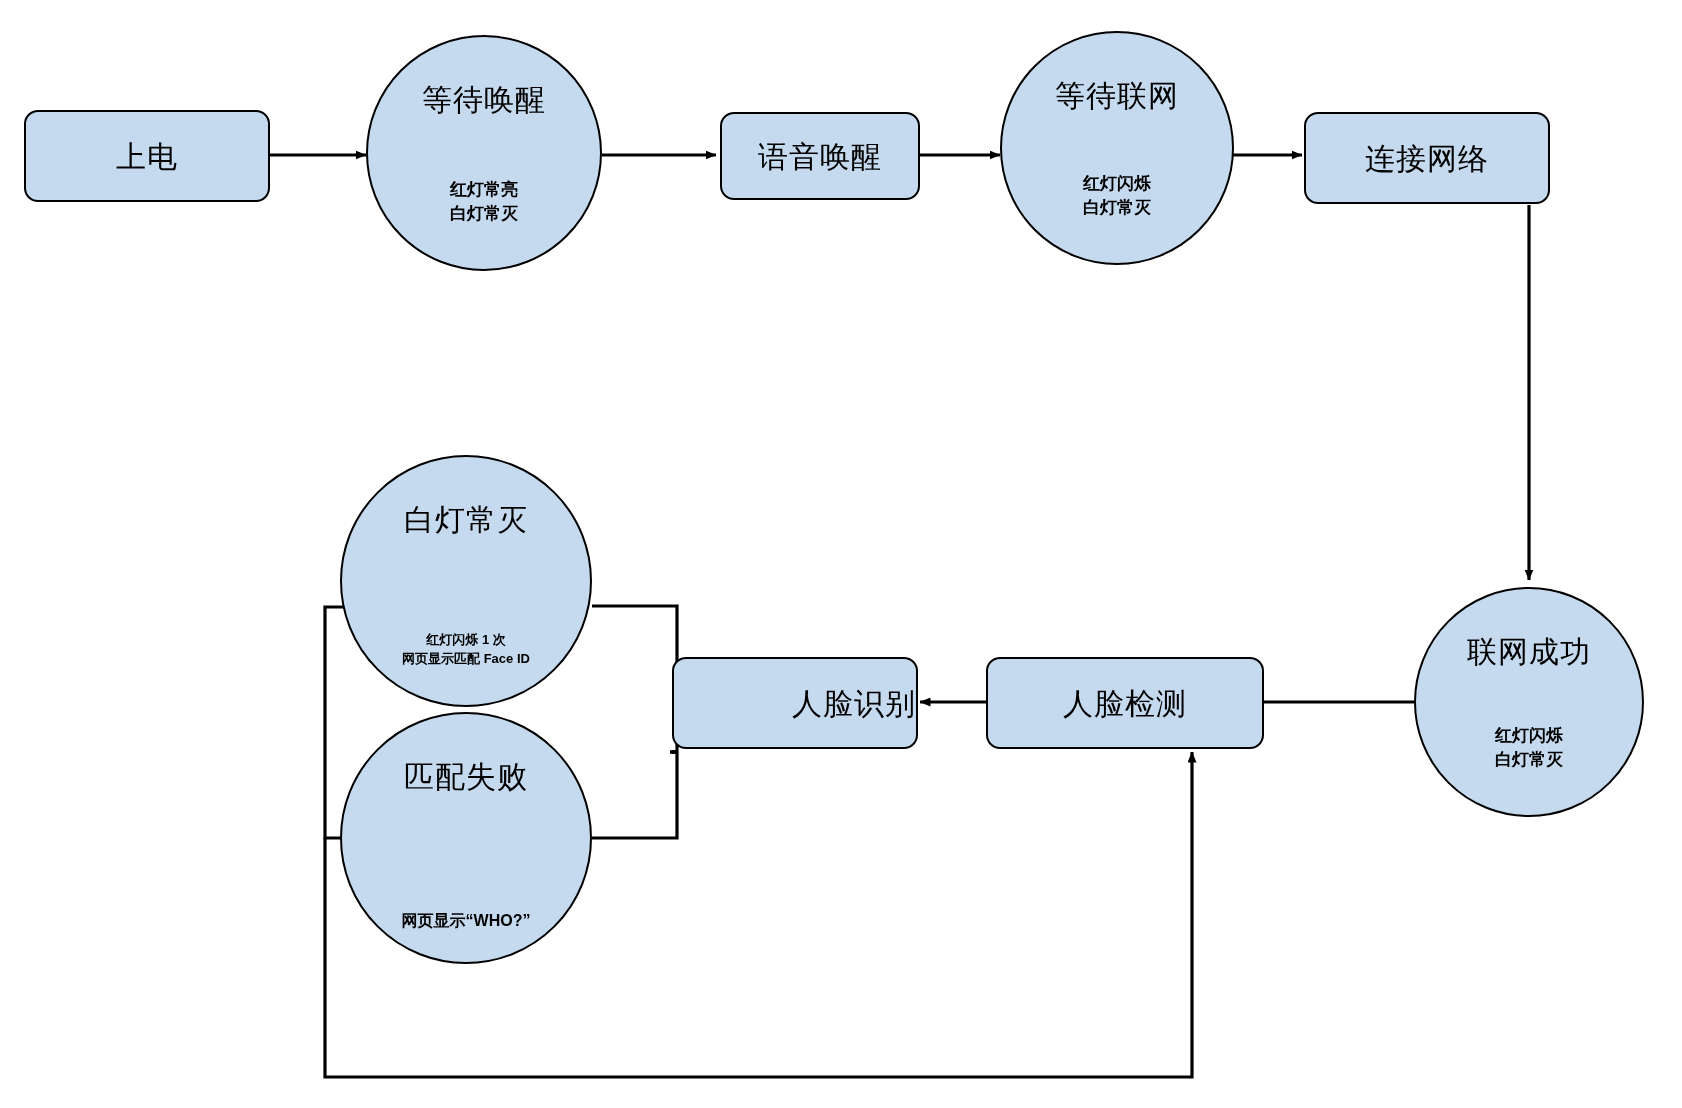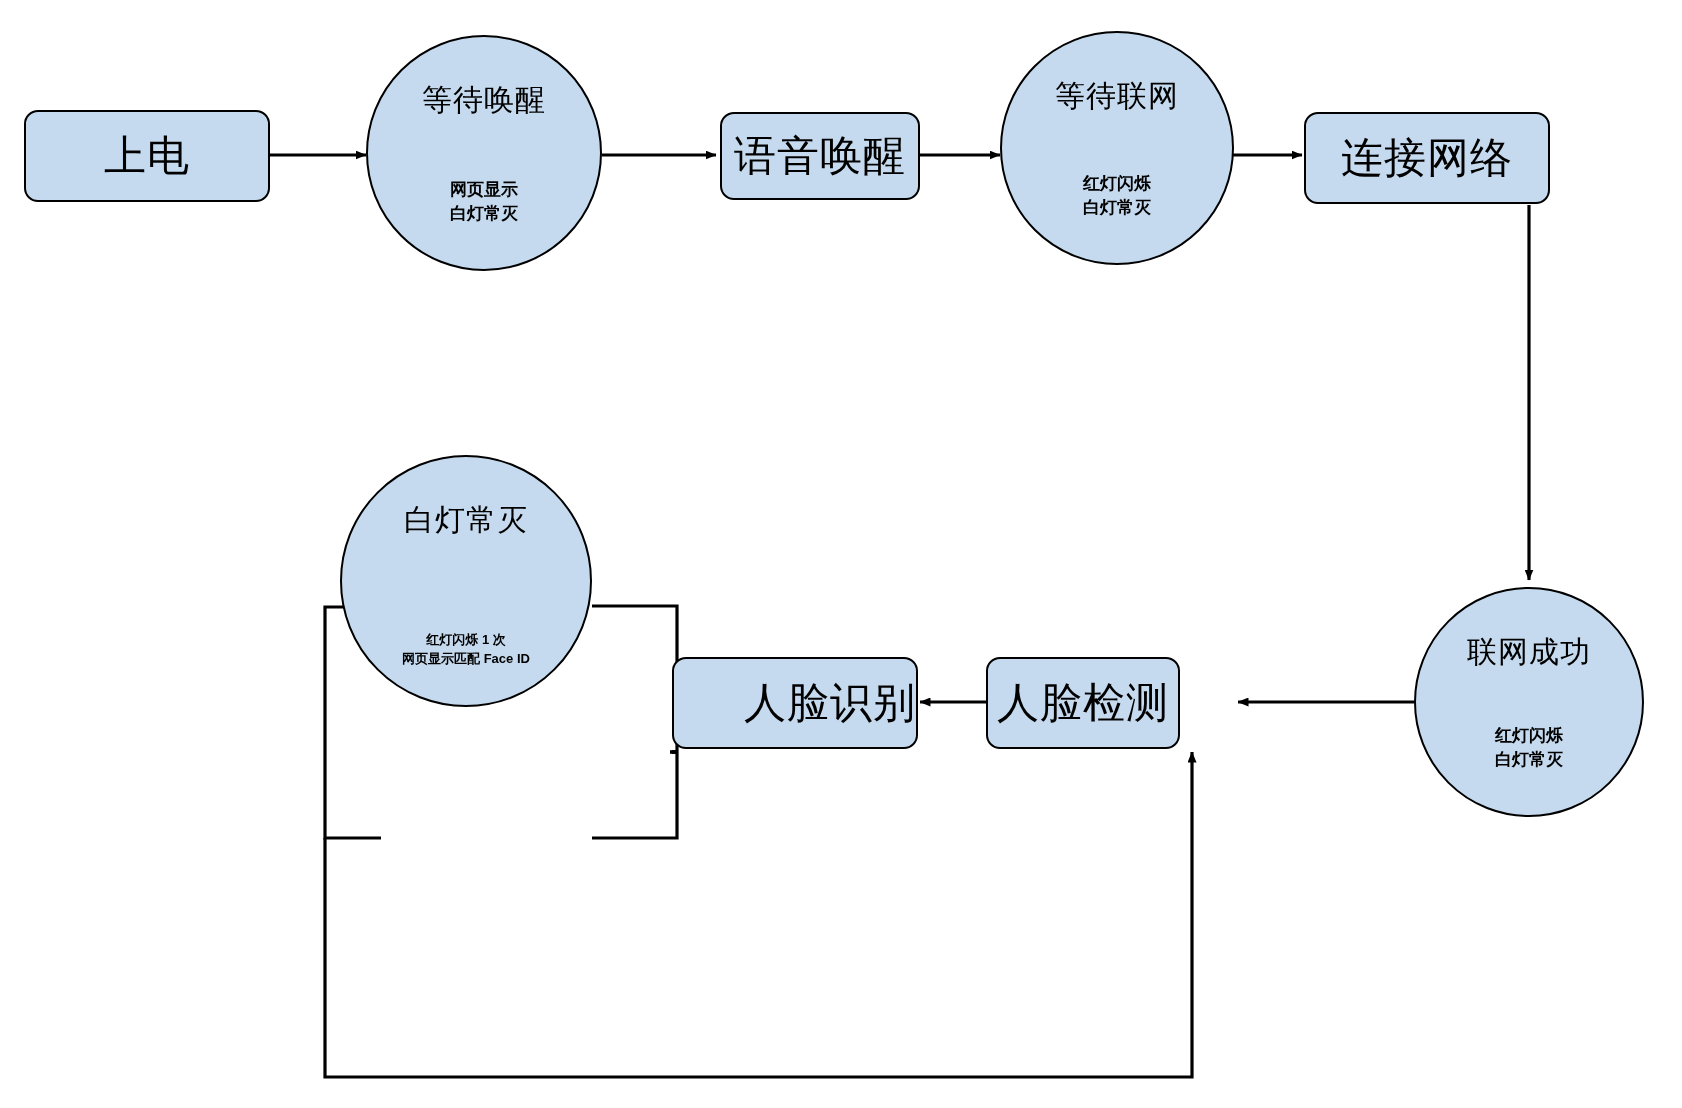--- a/index.html
+++ b/index.html
@@ -41,21 +41,21 @@
     border-radius: 50%;
     justify-content: flex-start;
   }
   .node-title {
     font-size: 30px;
     line-height: 1.1;
     letter-spacing: 1px;
     white-space: nowrap;
   }
   .node.box .node-title {
-    font-size: 42px;
+    font-size: 30px;
   }
   .node.circle .node-title {
     margin-top: 46px;
   }
   .node-sub {
     font-size: 17px;
     line-height: 1.45;
     text-align: center;
     white-space: pre-line;
     font-weight: 600;
@@ -112,21 +112,21 @@
       <path d="M 325 838 L 325 1077 L 1192 1077 L 1192 752" marker-end="url(#arrowhead)"></path>
     </g>
   </svg>
 
   <div class="node box" id="n-shangdian" style="left:24px; top:110px; width:246px; height:92px;">
     <div class="node-title">上电</div>
   </div>
 
   <div class="node circle" id="n-dengdai-huanxing" style="left:366px; top:35px; width:236px; height:236px;">
     <div class="node-title">等待唤醒</div>
-    <div class="node-sub">网页显示
+    <div class="node-sub">红灯常亮
 白灯常灭</div>
   </div>
 
   <div class="node box" id="n-yuyin-huanxing" style="left:720px; top:112px; width:200px; height:88px;">
     <div class="node-title">语音唤醒</div>
   </div>
 
   <div class="node circle" id="n-dengdai-lianwang" style="left:1000px; top:31px; width:234px; height:234px;">
     <div class="node-title">等待联网</div>
     <div class="node-sub">红灯闪烁
@@ -136,28 +136,32 @@
   <div class="node box" id="n-lianjie-wangluo" style="left:1304px; top:112px; width:246px; height:92px;">
     <div class="node-title">连接网络</div>
   </div>
 
   <div class="node circle" id="n-lianwang-chenggong" style="left:1414px; top:587px; width:230px; height:230px;">
     <div class="node-title">联网成功</div>
     <div class="node-sub">红灯闪烁
 白灯常灭</div>
   </div>
 
-  <div class="node box" id="n-renlian-jiance" style="left:986px; top:657px; width:194px; height:92px;">
+  <div class="node box" id="n-renlian-jiance" style="left:986px; top:657px; width:278px; height:92px;">
     <div class="node-title">人脸检测</div>
   </div>
 
   <div class="node box" id="n-renlian-shibie" style="left:672px; top:657px; width:246px; height:92px;align-items:flex-end;">
     <div class="node-title">人脸识别</div>
   </div>
 
   <div class="node circle" id="n-pipei-chenggong" style="left:340px; top:455px; width:252px; height:252px;">
     <div class="node-title">白灯常灭</div>
     <div class="node-sub">红灯闪烁 1 次
 网页显示匹配 Face ID</div>
   </div>
 
+  <div class="node circle" id="n-pipei-shibai" style="left:340px; top:712px; width:252px; height:252px;">
+    <div class="node-title">匹配失败</div>
+    <div class="node-sub">网页显示“WHO?”</div>
+  </div>
 
 </div>
 
 </body></html>

